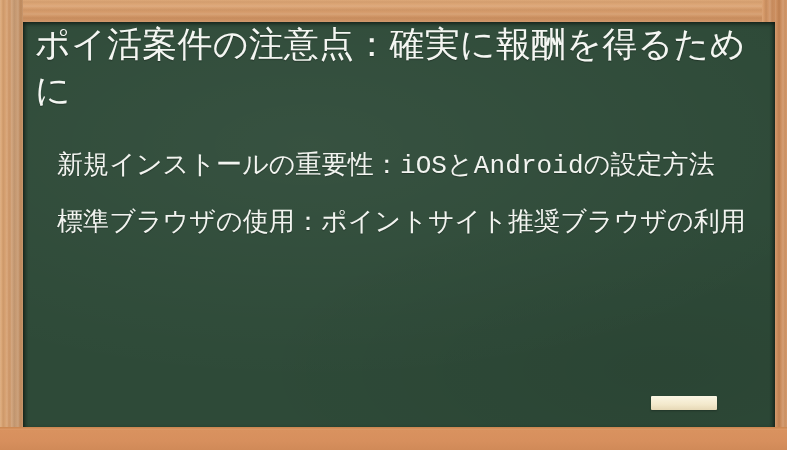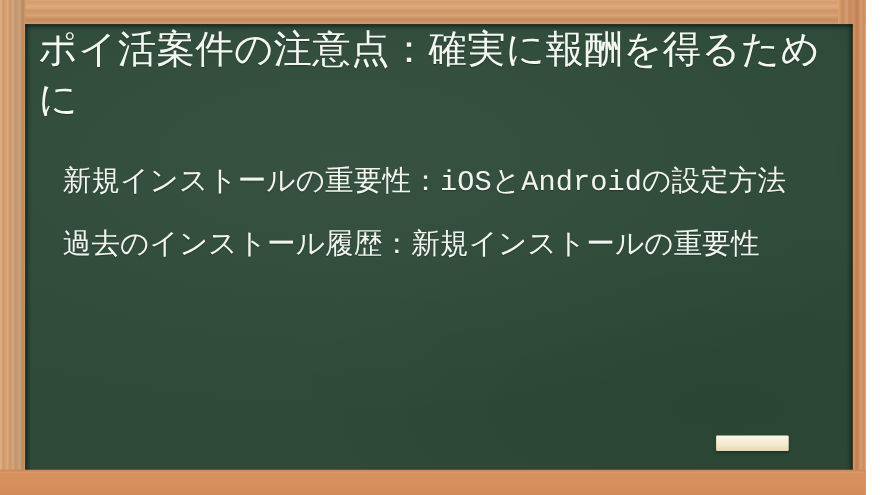--- a/index.html
+++ b/index.html
@@ -179,21 +179,21 @@
   <div class="rail-top"></div>
   <div class="rail-left"></div>
   <div class="rail-right"></div>
 
   <div class="board">
 
     <div class="board-title">ポイ活案件の注意点：確実に報酬を得るために</div>
 
     <ul class="bullet-list">
       <li class="bullet-item">新規インストールの重要性：iOSとAndroidの設定方法</li>
-      <li class="bullet-item">過去のインストール履歴：新規インストールの重要性</li>
+      <li class="bullet-item">標準ブラウザの使用：ポイントサイト推奨ブラウザの利用</li>
     </ul>
 
   </div>
 
   <div class="chalk"></div>
 
   <div class="ledge-lip"></div>
   <div class="ledge"></div>
 
 </div>

